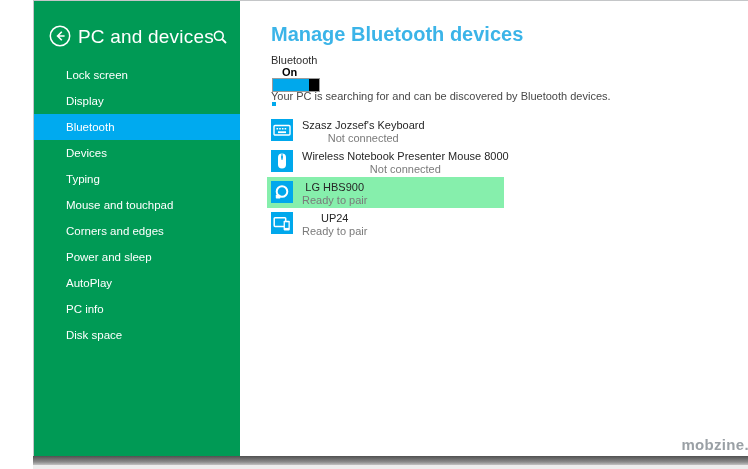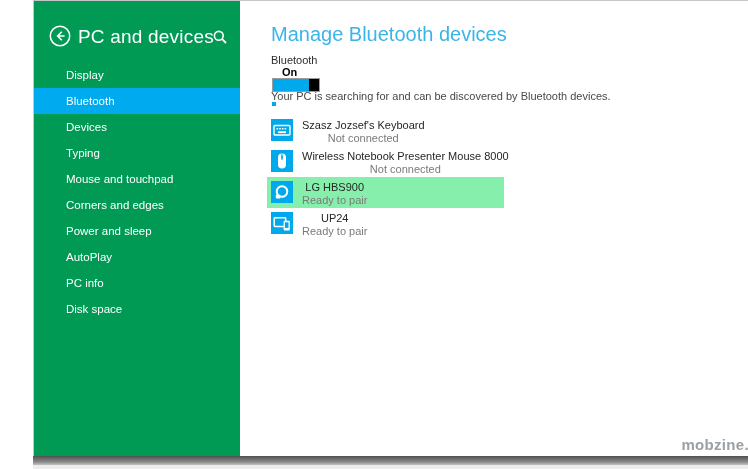--- a/index.html
+++ b/index.html
@@ -37,21 +37,21 @@
   .side-item{
     height:26px;line-height:26px;padding-left:32px;font-size:11.5px;color:#fff;
     cursor:pointer;white-space:nowrap;
   }
   .side-item.selected{background:#00aaef;}
 
   
   .main{position:absolute;left:206px;top:0;right:0;bottom:0;background:#fff;}
   .content-title{
     position:absolute;left:31px;top:22px;margin:0;
-    font-size:20px;font-weight:400;color:#3bb4e8;white-space:nowrap;
+    font-size:20px;font-weight:700;color:#3bb4e8;white-space:nowrap;
   }
   .bt-label{position:absolute;left:31px;top:53px;font-size:11px;color:#2e2e2e;}
   .toggle-row{position:absolute;left:31px;top:65px;display:flex;align-items:center;flex-direction:column;}
   .toggle-state{font-size:11px;font-weight:bold;color:#000;width:27px;}
   .toggle{
     position:relative;width:46px;height:12px;background:#00a8ec;
     border:1px solid #9b9b9b;margin-left:1px;cursor:pointer;
   }
   .toggle .thumb{position:absolute;right:0;top:0;width:10px;height:12px;background:#000;}
 
@@ -95,20 +95,21 @@
         </span>
         <span class="sidebar-title">PC and devices</span>
         <span class="search-btn">
           <svg width="14" height="14" viewBox="0 0 14 14">
             <circle cx="5.8" cy="5.8" r="4.4" fill="none" stroke="#fff" stroke-width="1.6"></circle>
             <line x1="9.2" y1="9.2" x2="13" y2="13" stroke="#fff" stroke-width="1.8"></line>
           </svg>
         </span>
       </div>
       <div class="sidebar-items" id="sidebar-items">
+          <div class="side-item">Lock screen</div>
           <div class="side-item">Display</div>
           <div class="side-item selected">Bluetooth</div>
           <div class="side-item">Devices</div>
           <div class="side-item">Typing</div>
           <div class="side-item">Mouse and touchpad</div>
           <div class="side-item">Corners and edges</div>
           <div class="side-item">Power and sleep</div>
           <div class="side-item">AutoPlay</div>
           <div class="side-item">PC info</div>
           <div class="side-item">Disk space</div>

